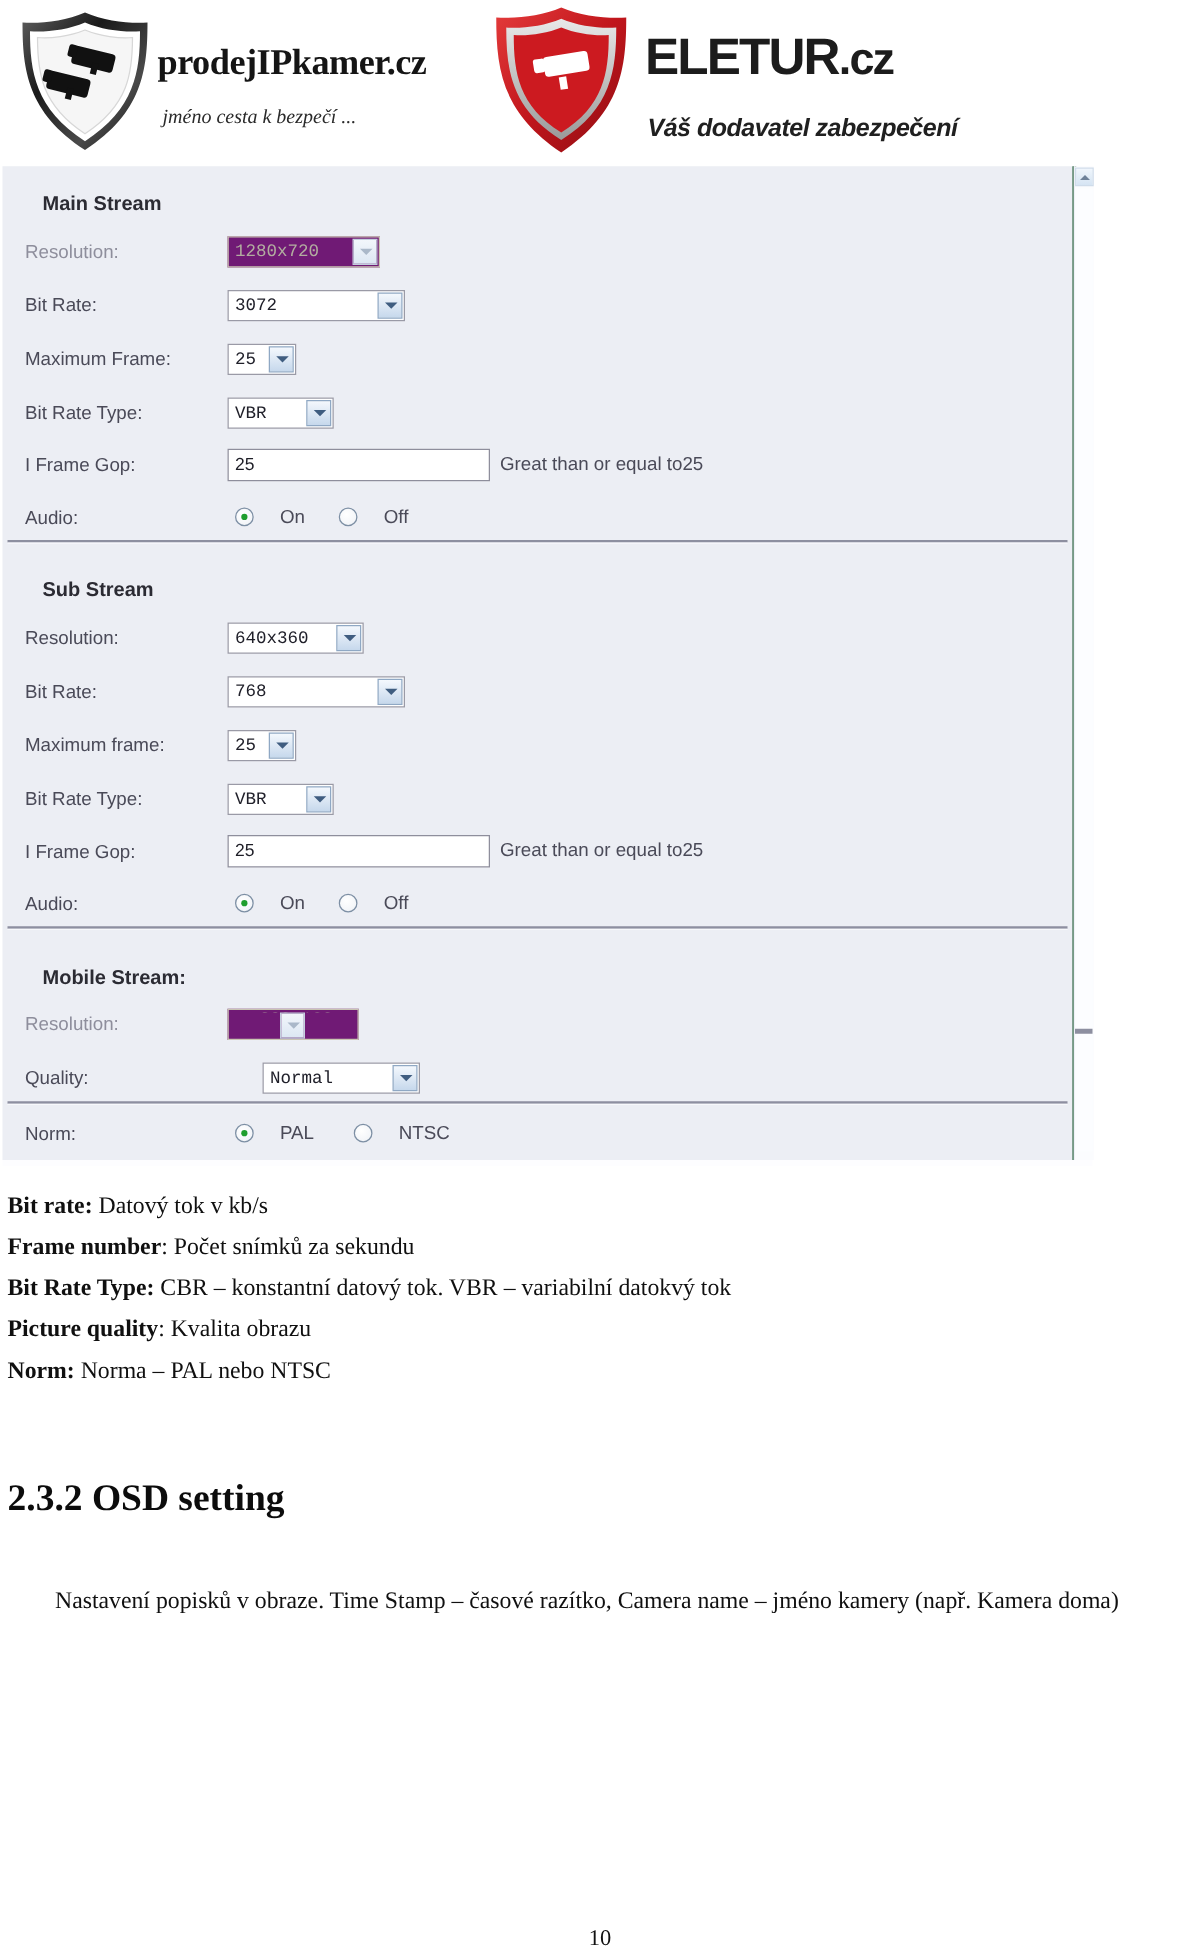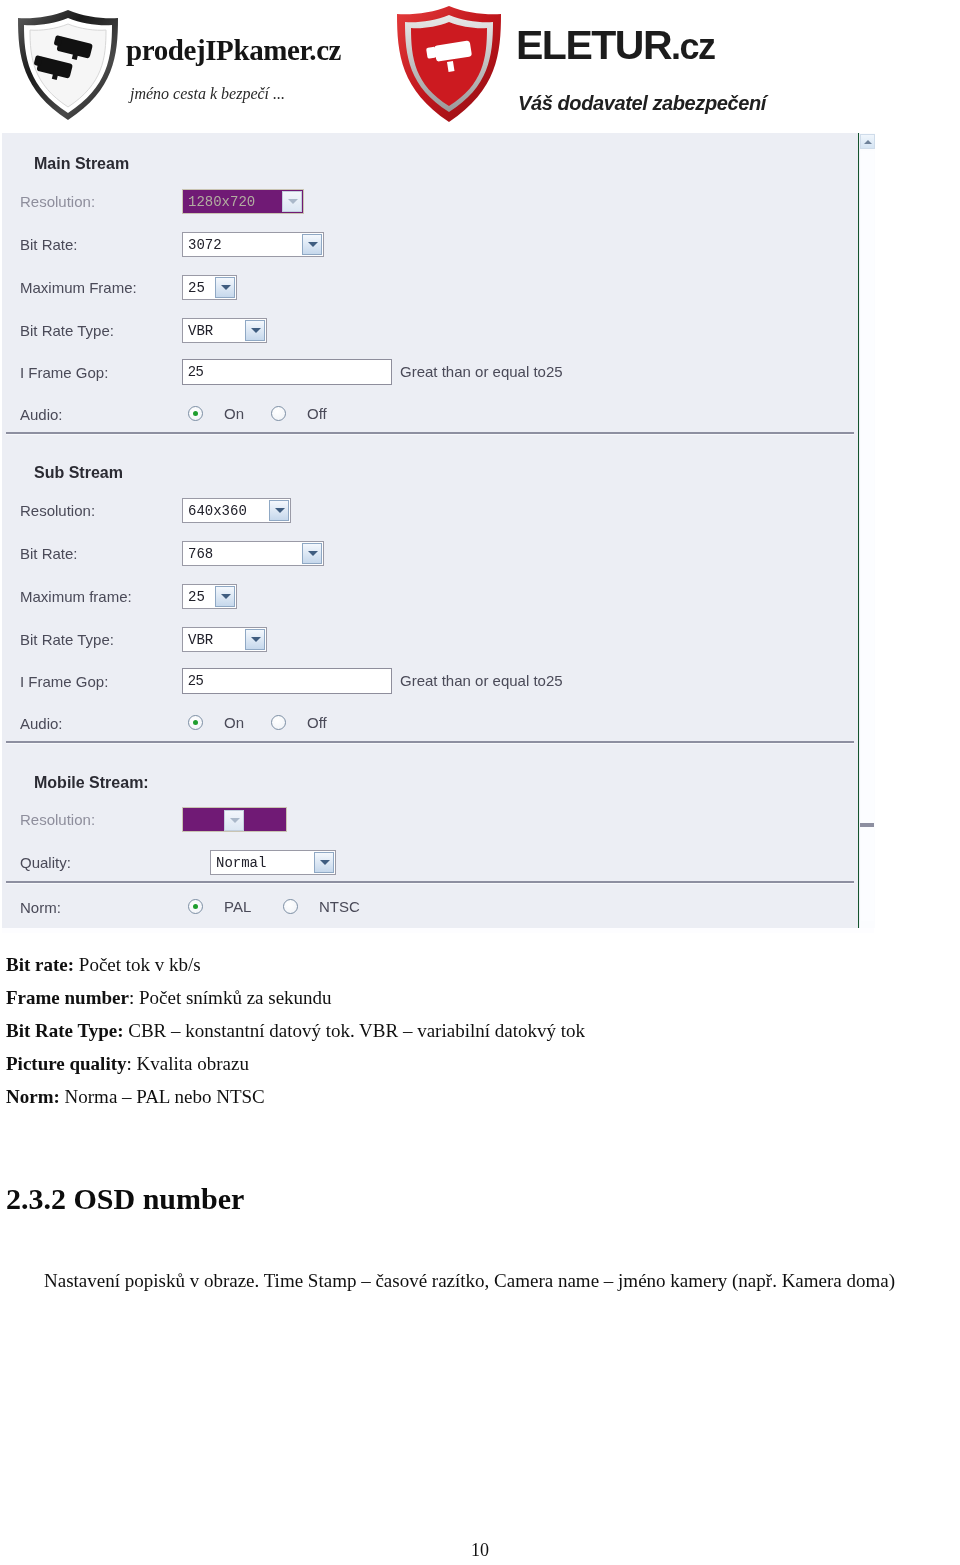--- a/index.html
+++ b/index.html
@@ -470,23 +470,23 @@
   </div>
 
   <div class="scrollbar">
     <div class="sb-track"></div>
     <div class="sb-up"></div>
     <div class="sb-mark"></div>
   </div>
 </div>
 
 <div class="doc-list">
-  <div class="doc-line"><b>Bit rate:</b><span> Počet tok v kb/s</span></div>
+  <div class="doc-line"><b>Bit rate:</b><span> Datový tok v kb/s</span></div>
   <div class="doc-line"><b>Frame number</b><span>: Počet snímků za sekundu</span></div>
   <div class="doc-line"><b>Bit Rate Type:</b><span> CBR – konstantní datový tok. VBR – variabilní datokvý tok</span></div>
   <div class="doc-line"><b>Picture quality</b><span>: Kvalita obrazu</span></div>
   <div class="doc-line"><b>Norm:</b><span> Norma – PAL nebo NTSC</span></div>
 </div>
 
-<div class="heading">2.3.2 OSD number</div>
+<div class="heading">2.3.2 OSD setting</div>
 <div class="para">Nastavení popisků v obraze. Time Stamp – časové razítko, Camera name – jméno kamery (např. Kamera doma)</div>
 
 <div class="pagenum">10</div>
 
 </body></html>

